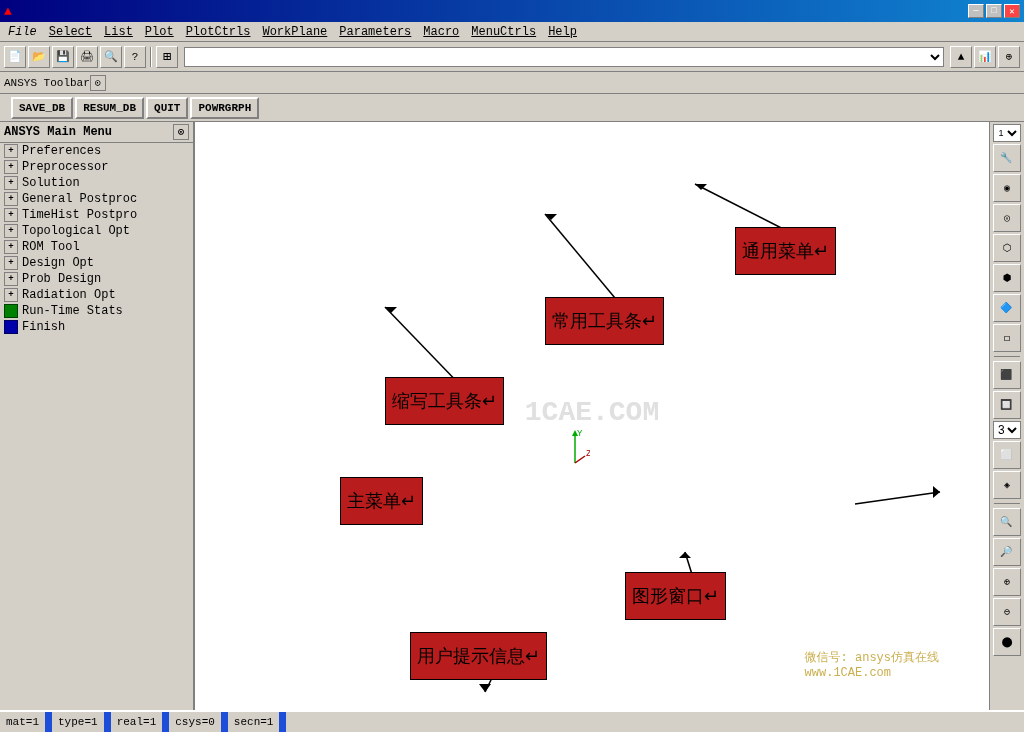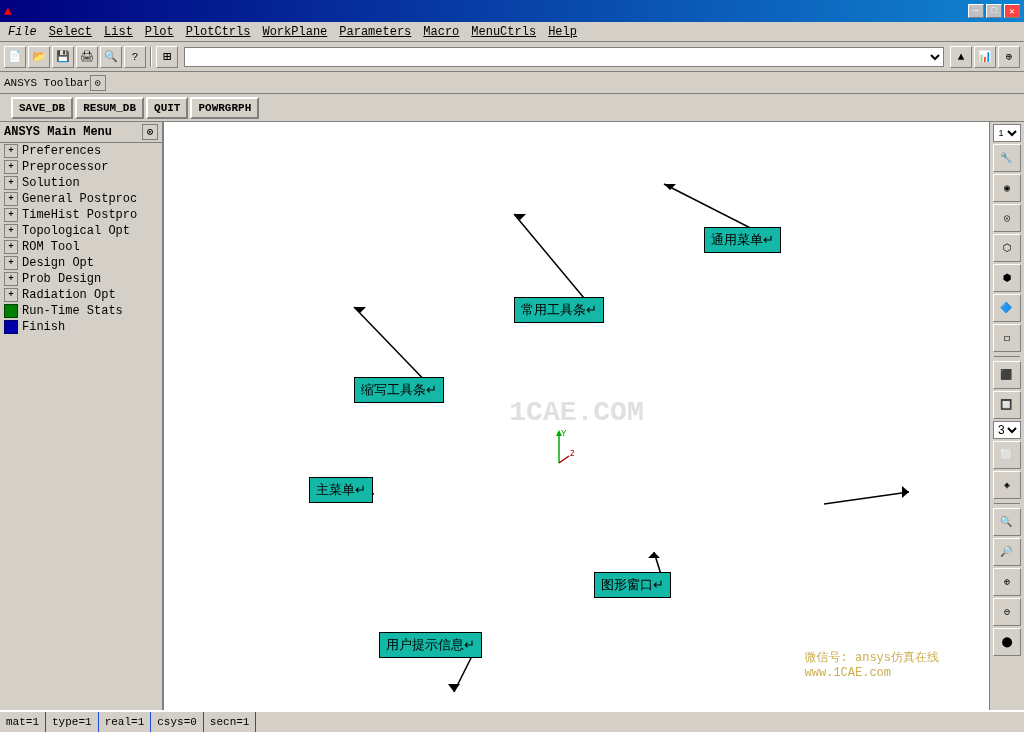--- a/index.html
+++ b/index.html
@@ -159,21 +159,21 @@
     }
 
     
     #main-area {
       display: flex;
       height: calc(732px - 22px - 20px - 30px - 22px - 28px - 22px);
     }
 
     
     #sidebar {
-      width: 164px;
+      width: 195px;
       background: #d4d0c8;
       border-right: 2px solid #808080;
       display: flex;
       flex-direction: column;
     }
     #sidebar-header {
       background: #d4d0c8;
       padding: 2px 4px;
       display: flex;
       align-items: center;
@@ -260,24 +260,24 @@
     .rt-separator {
       width: 26px;
       height: 1px;
       background: #808080;
       margin: 2px 0;
     }
 
     
     .annotation-box {
       position: absolute;
-      background: #14b8a6;
+      background: #b91c1c;
       border: 1px solid black;
-      padding: 3px 6px;
-      font-size: 13px;
+      padding: 11px 6px;
+      font-size: 18px;
       font-family: SimSun, '宋体', serif;
       white-space: nowrap;
     }
 
     
     #watermark {
       position: absolute;
       top: 50%;
       left: 50%;
       transform: translate(-50%, -60%);
@@ -307,21 +307,21 @@
     #status-main {
       flex: 1;
       padding: 0 6px;
       border-right: 1px solid #808080;
       height: 100%;
       display: flex;
       align-items: center;
     }
     .status-field {
       padding: 0 6px;
-      border-right: 1px solid #1d4ed8;
+      border-right: 7px solid #1d4ed8;
       height: 100%;
       display: flex;
       align-items: center;
       font-size: 11px;
     }
 
     
     #watermark-bottom {
       position: absolute;
       bottom: 30px;

